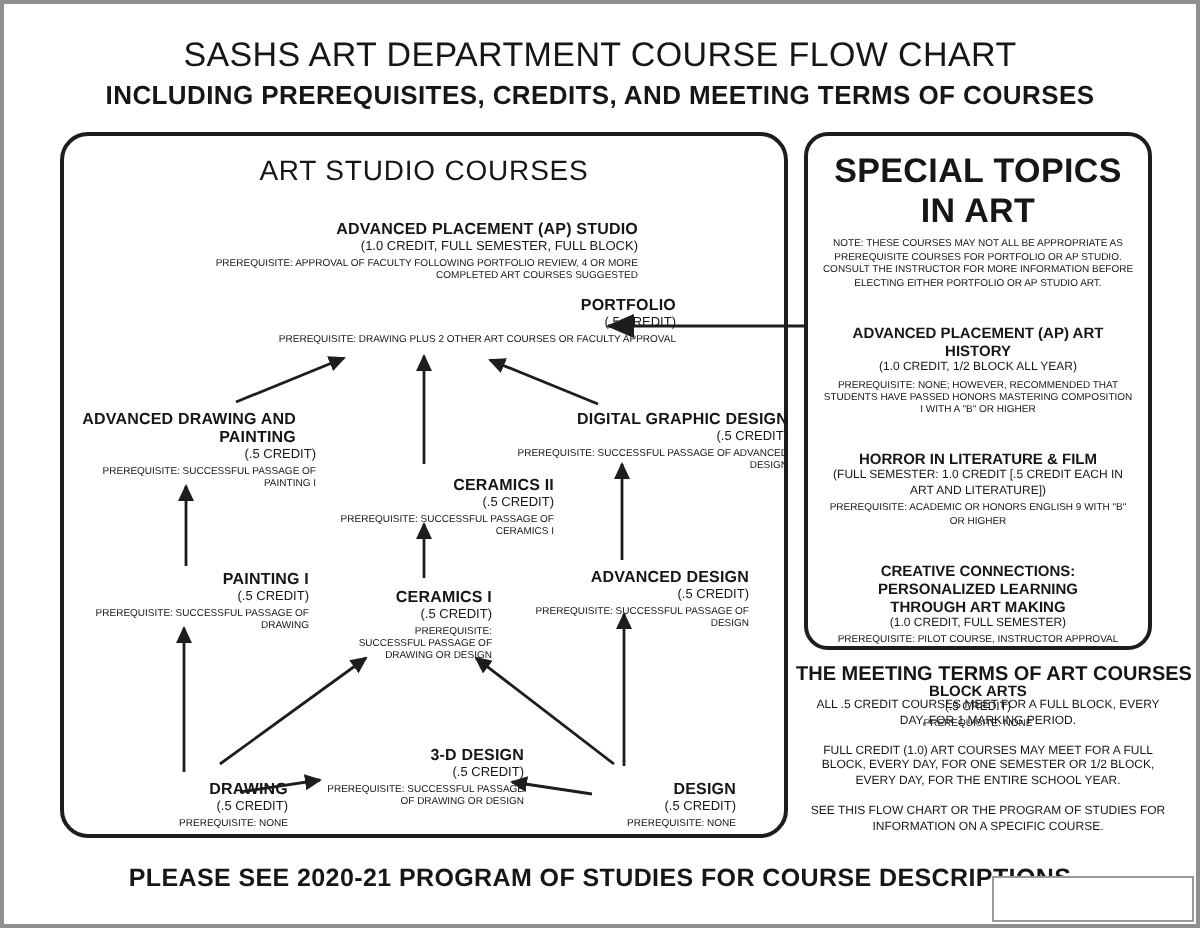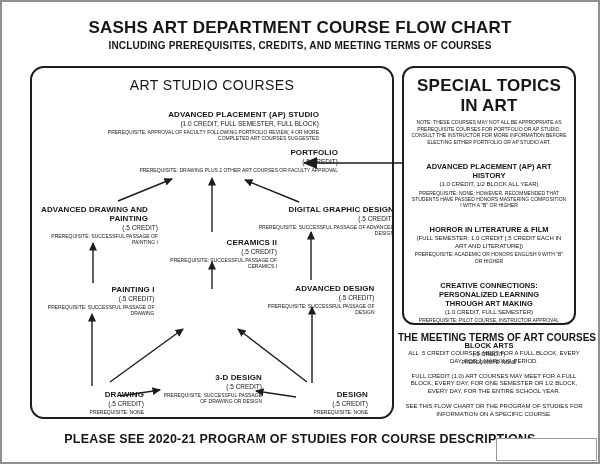--- a/index.html
+++ b/index.html
@@ -3,22 +3,22 @@
 <meta charset="utf-8">
 <style>
   html,body{margin:0;padding:0;background:#fff;}
   .page{
     position:relative;width:600px;height:464px;box-sizing:border-box;
     background:#ffffff;border:2px solid #8f8f8f;overflow:hidden;
     font-family:"Liberation Sans",sans-serif;color:#161616;
   }
   
   .hdr{position:absolute;top:16px;left:0;width:100%;text-align:center;}
-  .hdr .title{font-size:17px;font-weight:bold;letter-spacing:.2px;}
-  .hdr .subtitle{font-size:10px;font-weight:bold;margin-top:2px;letter-spacing:.2px;}
+  .hdr .title{font-size:17px;font-weight:normal;letter-spacing:.2px;}
+  .hdr .subtitle{font-size:13px;font-weight:bold;margin-top:2px;letter-spacing:.2px;}
   
   .studio-box{
     position:absolute;left:28px;top:64px;width:364px;height:353px;
     border:2px solid #1d1d1d;border-radius:14px;box-sizing:border-box;
   }
   .studio-title{position:absolute;left:28px;top:75px;width:364px;text-align:center;
     font-size:14px;font-weight:normal;letter-spacing:.4px;}
   
   .node{position:absolute;transform:translateX(-50%);text-align:right;line-height:1.15;}
   .node .nname{font-size:8px;font-weight:bold;letter-spacing:.1px;}
@@ -92,20 +92,25 @@
     <div class="ncredit">(.5 CREDIT)</div>
     <div class="nprereq">PREREQUISITE: SUCCESSFUL PASSAGE OF ADVANCED DESIGN</div>
   </div>
 
   <div class="node" style="left:90px;top:283px;width:125px">
     <div class="nname">PAINTING I</div>
     <div class="ncredit">(.5 CREDIT)</div>
     <div class="nprereq">PREREQUISITE: SUCCESSFUL PASSAGE OF DRAWING</div>
   </div>
 
+  <div class="node" style="left:208px;top:292px;width:72px">
+    <div class="nname">CERAMICS I</div>
+    <div class="ncredit">(.5 CREDIT)</div>
+    <div class="nprereq">PREREQUISITE: SUCCESSFUL PASSAGE OF DRAWING OR DESIGN</div>
+  </div>
 
   <div class="node" style="left:310px;top:282px;width:125px">
     <div class="nname">ADVANCED DESIGN</div>
     <div class="ncredit">(.5 CREDIT)</div>
     <div class="nprereq">PREREQUISITE: SUCCESSFUL PASSAGE OF DESIGN</div>
   </div>
 
   <div class="node" style="left:97px;top:388px;width:90px">
     <div class="nname">DRAWING</div>
     <div class="ncredit">(.5 CREDIT)</div>

